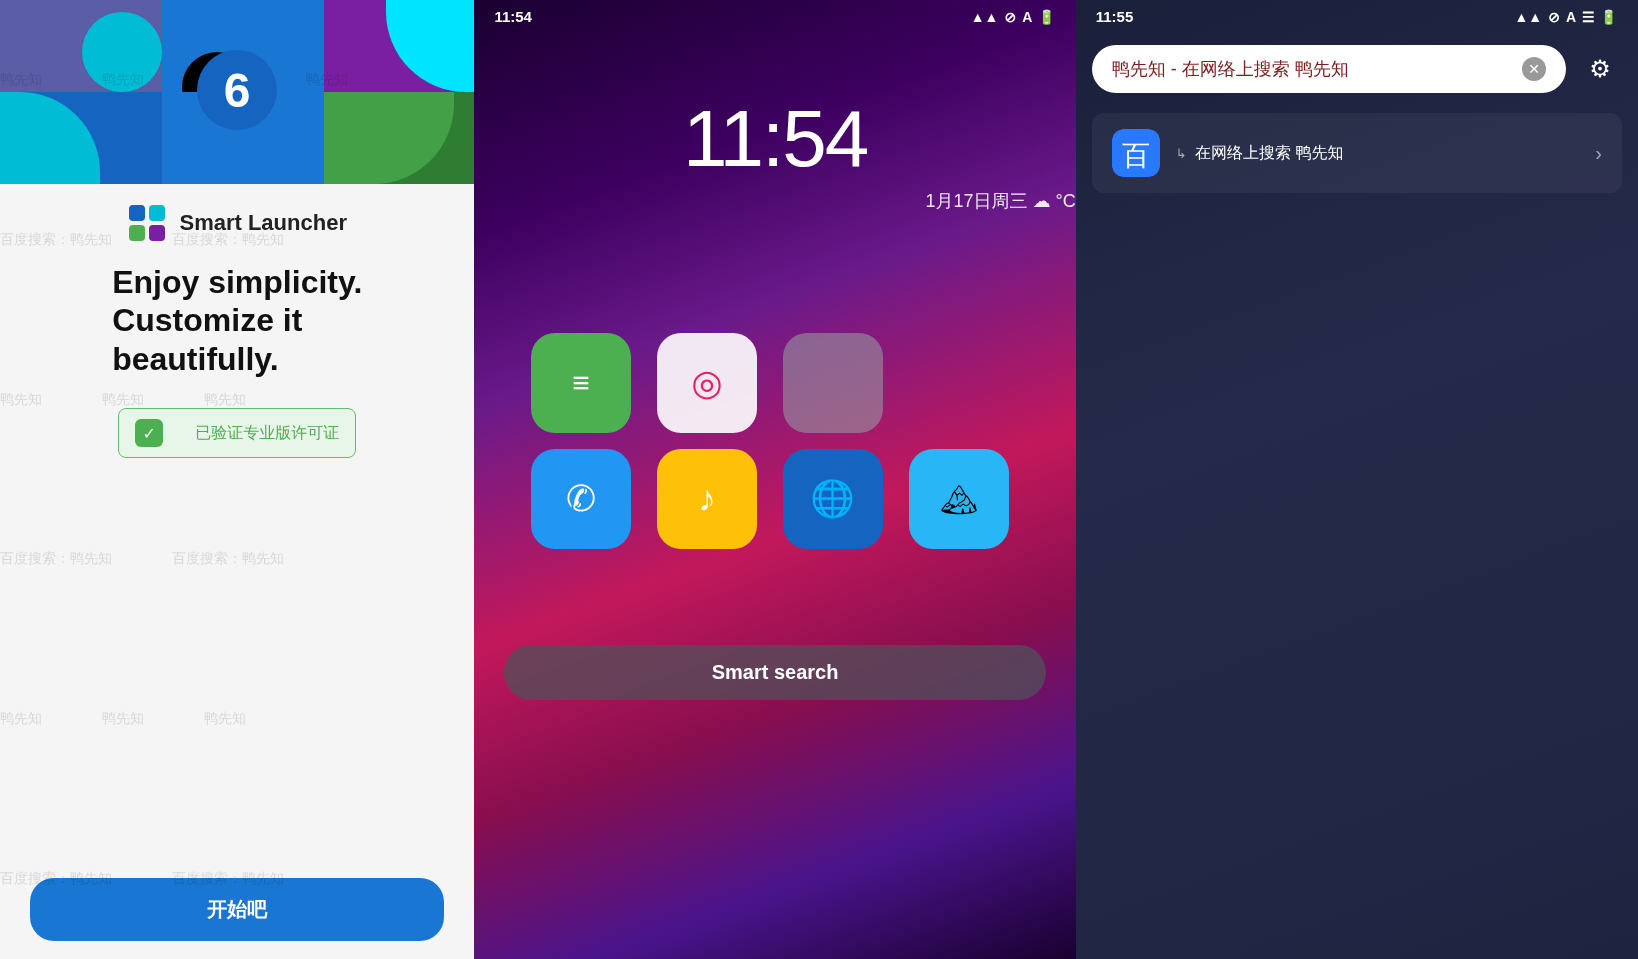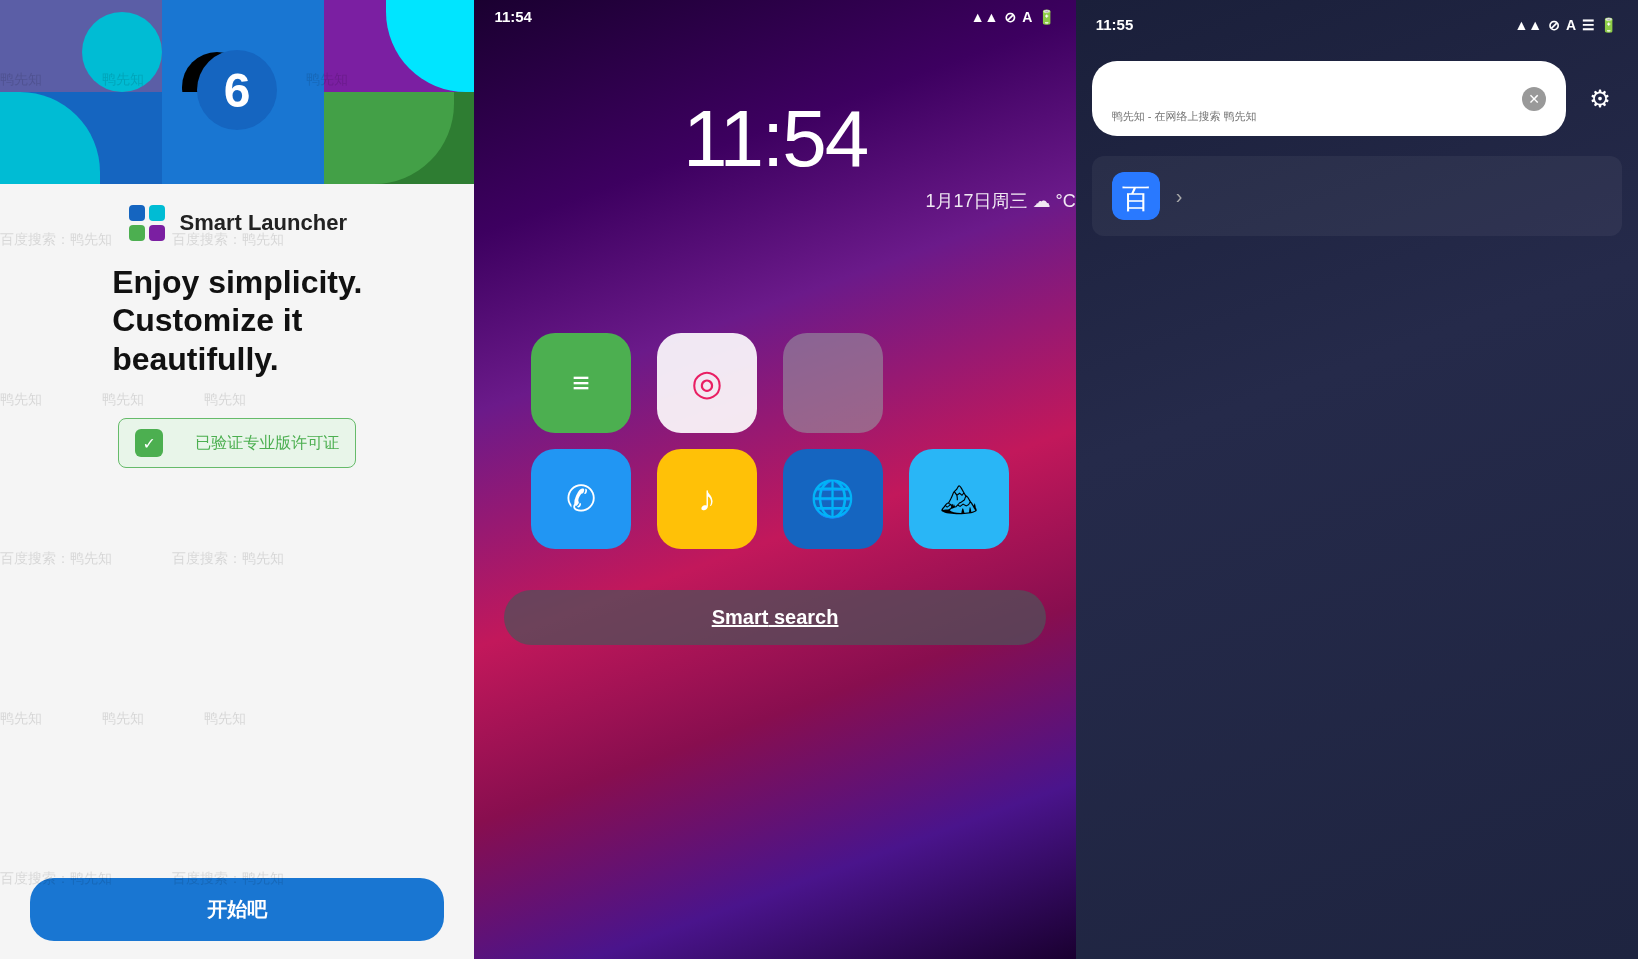--- a/index.html
+++ b/index.html
@@ -137,21 +137,21 @@
       font-size: 22px;
       font-weight: 600;
       color: #222;
     }
 
     .tagline {
       font-size: 32px;
       font-weight: 800;
       color: #111;
       line-height: 1.2;
-      margin-bottom: 40px;
+      margin-bottom: 30px;
     }
 
     .verified-badge {
       display: flex;
       align-items: center;
       gap: 10px;
       background: #e8f5e9;
       border: 1.5px solid #66bb6a;
       border-radius: 8px;
       padding: 10px 16px;
@@ -289,30 +289,29 @@
     .app-icon-white { background: rgba(255,255,255,0.9); }
     .app-icon-gray { background: rgba(150,150,160,0.6); }
     .app-icon-blue { background: #2196f3; }
     .app-icon-yellow { background: #ffc107; }
     .app-icon-navy { background: #1565c0; }
     .app-icon-lightblue { background: #29b6f6; border-radius: 24px; }
 
     .smart-search-bar {
       position: relative;
       z-index: 10;
-      margin: 41px 30px 0;
+      margin: 96px 30px 0;
       background: rgba(80,80,90,0.75);
       border-radius: 50px;
       padding: 16px 30px;
       text-align: center;
       color: white;
       font-size: 20px;
       font-weight: 600;
       cursor: pointer;
-      text-decoration: underline;
     }
 
     .smart-word { font-weight: 700; }
 
     
     .panel3 {
       width: 576px;
       height: 959px;
       background: #1a1f3a;
       position: relative;
@@ -323,21 +322,21 @@
       position: absolute;
       top: 0; left: 0; right: 0; bottom: 0;
       background: linear-gradient(160deg, #1a1f3a 0%, #252a4a 40%, #1e2440 100%);
     }
 
     .p3-status-bar {
       position: relative;
       z-index: 10;
       display: flex;
       align-items: center;
-      padding: 16px 20px;
+      padding: 8px 20px;
       color: white;
       font-size: 14px;
       font-weight: 600;
     }
 
     .search-bar-container {
       position: relative;
       z-index: 10;
       display: flex;
       align-items: center;
@@ -349,23 +348,22 @@
       flex: 1;
       background: white;
       border-radius: 25px;
       padding: 12px 20px;
       display: flex;
       align-items: center;
       justify-content: space-between;
     }
 
     .search-input-text {
-      font-size: 11px;
-      color: #737373;
-      margin-top: 36px;
+      font-size: 18px;
+      color: #7f1d1d;
     }
 
     .search-clear-btn {
       width: 24px; height: 24px;
       background: #999;
       border-radius: 50%;
       display: flex;
       align-items: center;
       justify-content: center;
       color: white;
@@ -554,15 +552,19 @@
   </div>
 
   <div class="search-result-item">
 
     <div class="baidu-icon">
       <svg viewBox="0 0 48 48" width="48" height="48">
         <rect width="48" height="48" rx="10" fill="#2979ff"></rect>
         <text x="50%" y="60%" dominant-baseline="middle" text-anchor="middle" font-size="28" fill="white">百</text>
       </svg>
     </div>
+    <div class="result-text">
+      <span class="redirect-arrow">↳</span>
+      <span> 在网络上搜索 鸭先知</span>
+    </div>
     <div class="result-arrow">›</div>
   </div>
 </div>
 
 </body></html>

